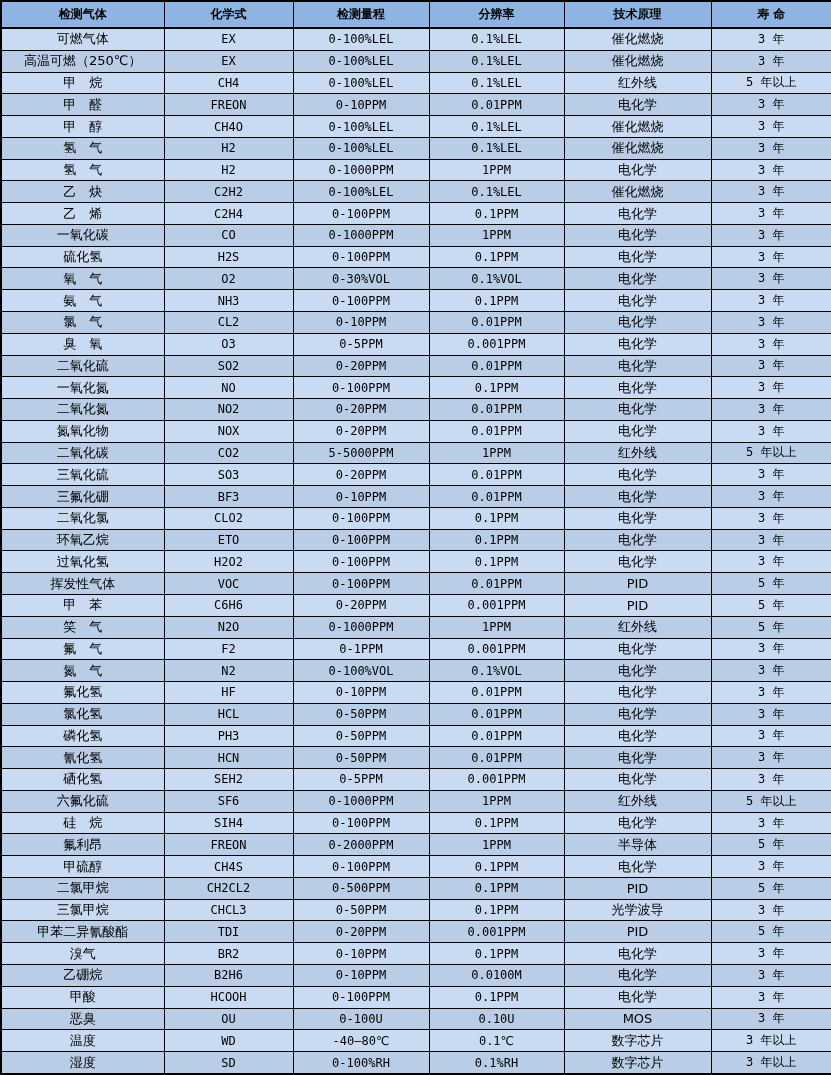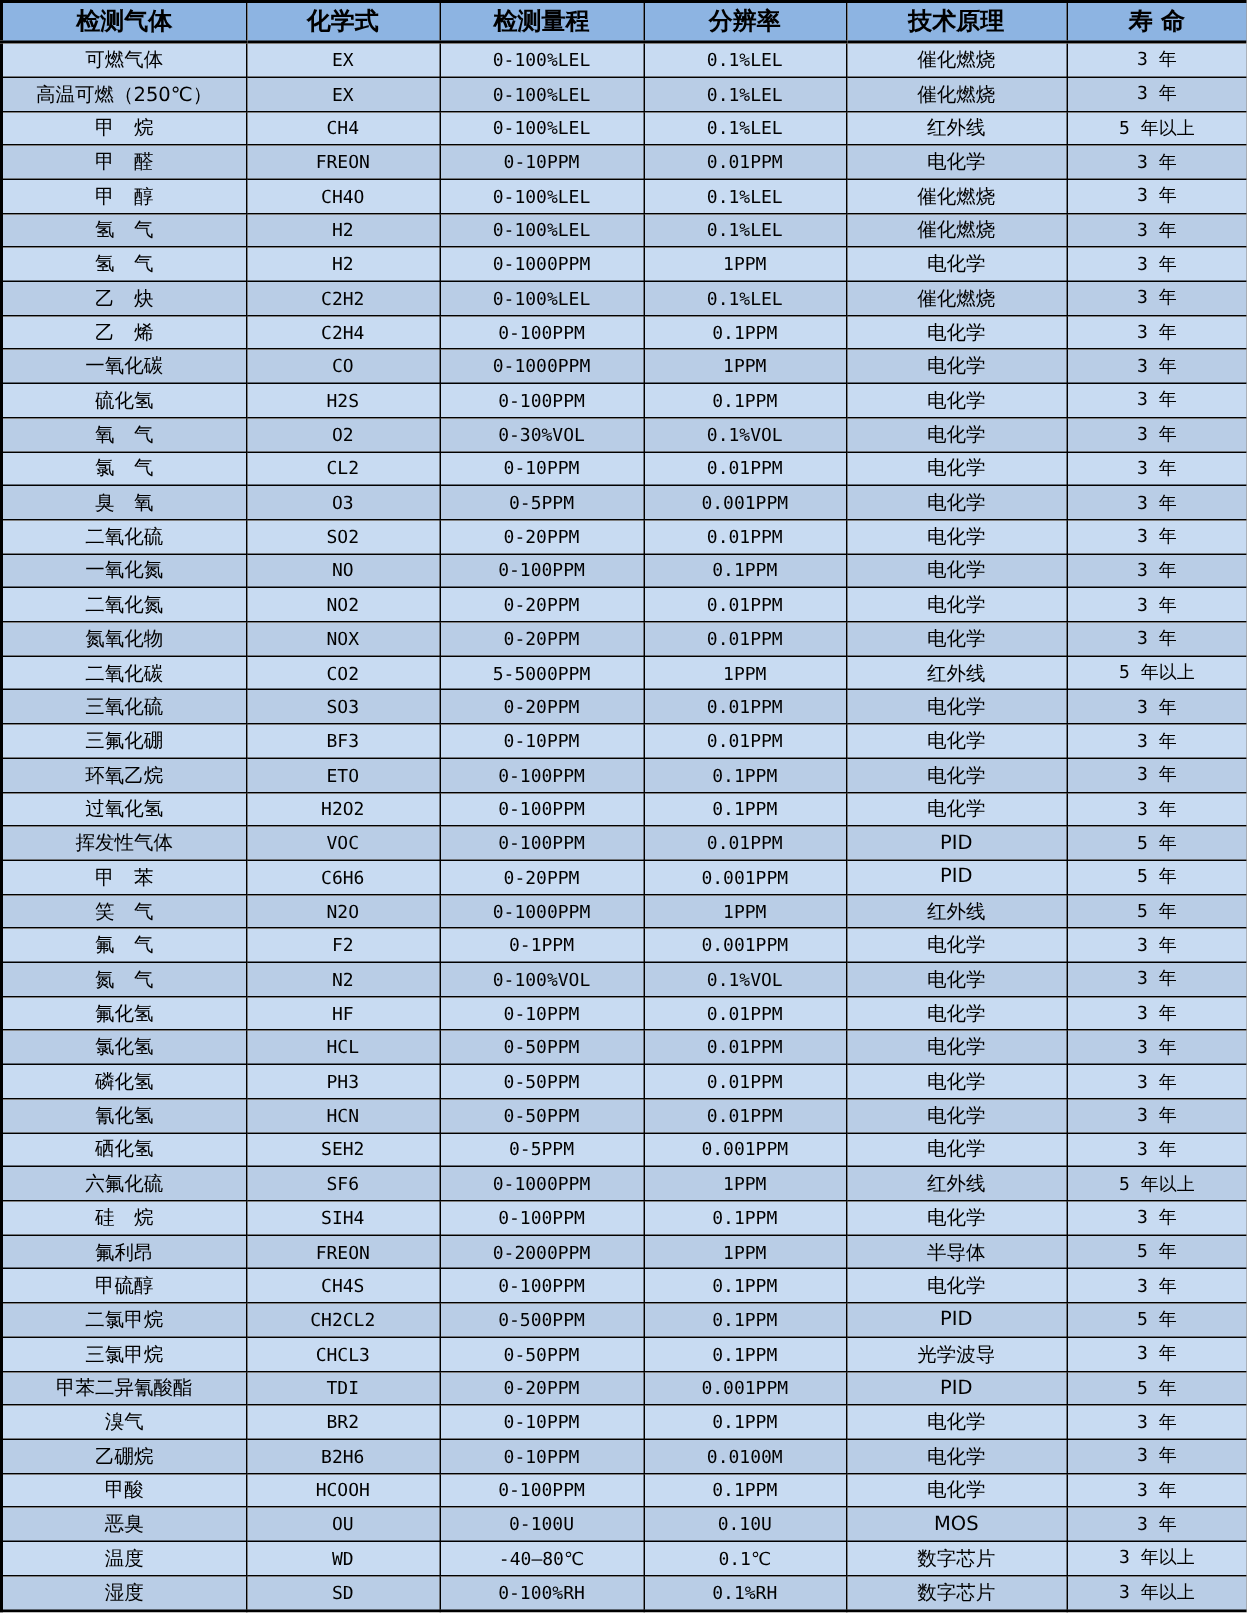--- a/index.html
+++ b/index.html
@@ -21,21 +21,21 @@
     text-align: center;
     vertical-align: middle;
     padding: 0;
     overflow: hidden;
     white-space: nowrap;
     color: #000000;
   }
   #spec-table thead th {
     background: var(--header-bg, #8DB4E2);
     font-weight: bold;
-    font-size: 16px;
+    font-size: 12px;
     height: 25px;
     border-bottom: 2px solid #000000;
     font-family: "DejaVu Sans", sans-serif;
   }
   #spec-table tbody tr:nth-child(odd) td  { background: var(--row-odd, #C8DBF2); }
   #spec-table tbody tr:nth-child(even) td { background: var(--row-even, #B9CDE6); }
   
   #spec-table td:nth-child(1),
   #spec-table td:nth-child(5) {
     font-size: 13px;
@@ -163,20 +163,28 @@
       </tr>
       <tr>
         <td>氧　气</td>
         <td>O2</td>
         <td>0-30%VOL</td>
         <td>0.1%VOL</td>
         <td>电化学</td>
         <td>3 年</td>
       </tr>
       <tr>
+        <td>氨　气</td>
+        <td>NH3</td>
+        <td>0-100PPM</td>
+        <td>0.1PPM</td>
+        <td>电化学</td>
+        <td>3 年</td>
+      </tr>
+      <tr>
         <td>氯　气</td>
         <td>CL2</td>
         <td>0-10PPM</td>
         <td>0.01PPM</td>
         <td>电化学</td>
         <td>3 年</td>
       </tr>
       <tr>
         <td>臭　氧</td>
         <td>O3</td>
@@ -231,20 +239,28 @@
         <td>0-20PPM</td>
         <td>0.01PPM</td>
         <td>电化学</td>
         <td>3 年</td>
       </tr>
       <tr>
         <td>三氟化硼</td>
         <td>BF3</td>
         <td>0-10PPM</td>
         <td>0.01PPM</td>
+        <td>电化学</td>
+        <td>3 年</td>
+      </tr>
+      <tr>
+        <td>二氧化氯</td>
+        <td>CLO2</td>
+        <td>0-100PPM</td>
+        <td>0.1PPM</td>
         <td>电化学</td>
         <td>3 年</td>
       </tr>
       <tr>
         <td>环氧乙烷</td>
         <td>ETO</td>
         <td>0-100PPM</td>
         <td>0.1PPM</td>
         <td>电化学</td>
         <td>3 年</td>

